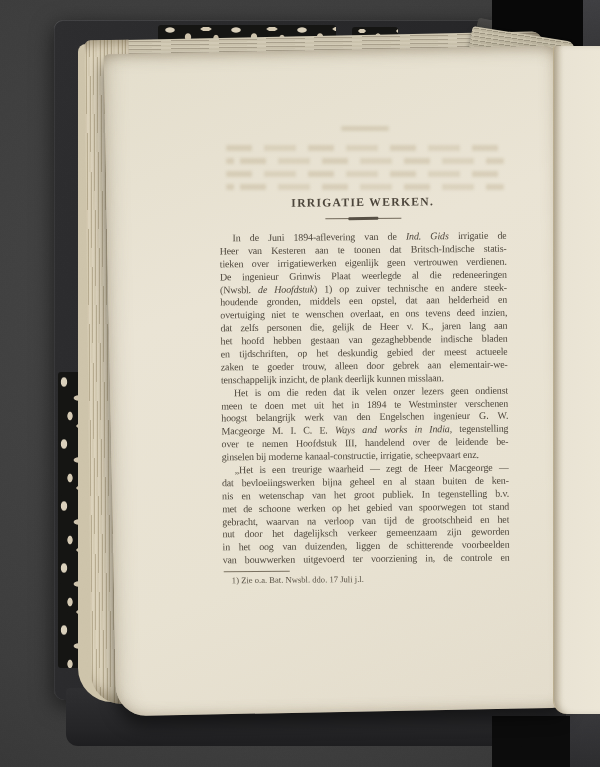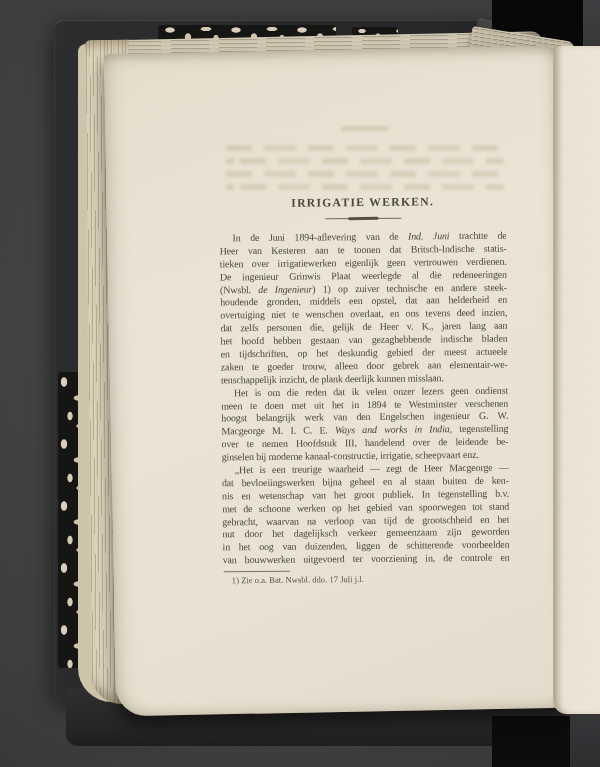--- a/index.html
+++ b/index.html
@@ -167,25 +167,25 @@
     <div class="b-row"></div>
   </div>
 
   <div class="text-block">
     <div class="title">IRRIGATIE WERKEN.</div>
     <div class="title-rule">
       <div class="thin"></div>
       <div class="thick"></div>
     </div>
     <div class="lines">
-        <div class="tline indent"><span>In de Juni 1894-aflevering van de </span><span class="it">Ind. Juni</span><span> trachtte de</span></div>
+        <div class="tline indent"><span>In de Juni 1894-aflevering van de </span><span class="it">Ind. Gids</span><span> irrigatie de</span></div>
         <div class="tline"><span>Heer van Kesteren aan te toonen dat Britsch-Indische statis-</span></div>
         <div class="tline"><span>tieken over irrigatiewerken eigenlijk geen vertrouwen verdienen.</span></div>
         <div class="tline"><span>De ingenieur Grinwis Plaat weerlegde al die redeneeringen</span></div>
-        <div class="tline"><span>(Nwsbl. </span><span class="it">de Ingenieur</span><span>) 1) op zuiver technische en andere steek-</span></div>
+        <div class="tline"><span>(Nwsbl. </span><span class="it">de Hoofdstuk</span><span>) 1) op zuiver technische en andere steek-</span></div>
         <div class="tline"><span>houdende gronden, middels een opstel, dat aan helderheid en</span></div>
         <div class="tline"><span>overtuiging niet te wenschen overlaat, en ons tevens deed inzien,</span></div>
         <div class="tline"><span>dat zelfs personen die, gelijk de Heer v. K., jaren lang aan</span></div>
         <div class="tline"><span>het hoofd hebben gestaan van gezaghebbende indische bladen</span></div>
         <div class="tline"><span>en tijdschriften, op het deskundig gebied der meest actueele</span></div>
         <div class="tline"><span>zaken te goeder trouw, alleen door gebrek aan elementair-we-</span></div>
         <div class="tline pend"><span>tenschappelijk inzicht, de plank deerlijk kunnen misslaan.</span></div>
         <div class="tline indent"><span>Het is om die reden dat ik velen onzer lezers geen ondienst</span></div>
         <div class="tline"><span>meen te doen met uit het in 1894 te Westminster verschenen</span></div>
         <div class="tline"><span>hoogst belangrijk werk van den Engelschen ingenieur G. W.</span></div>

